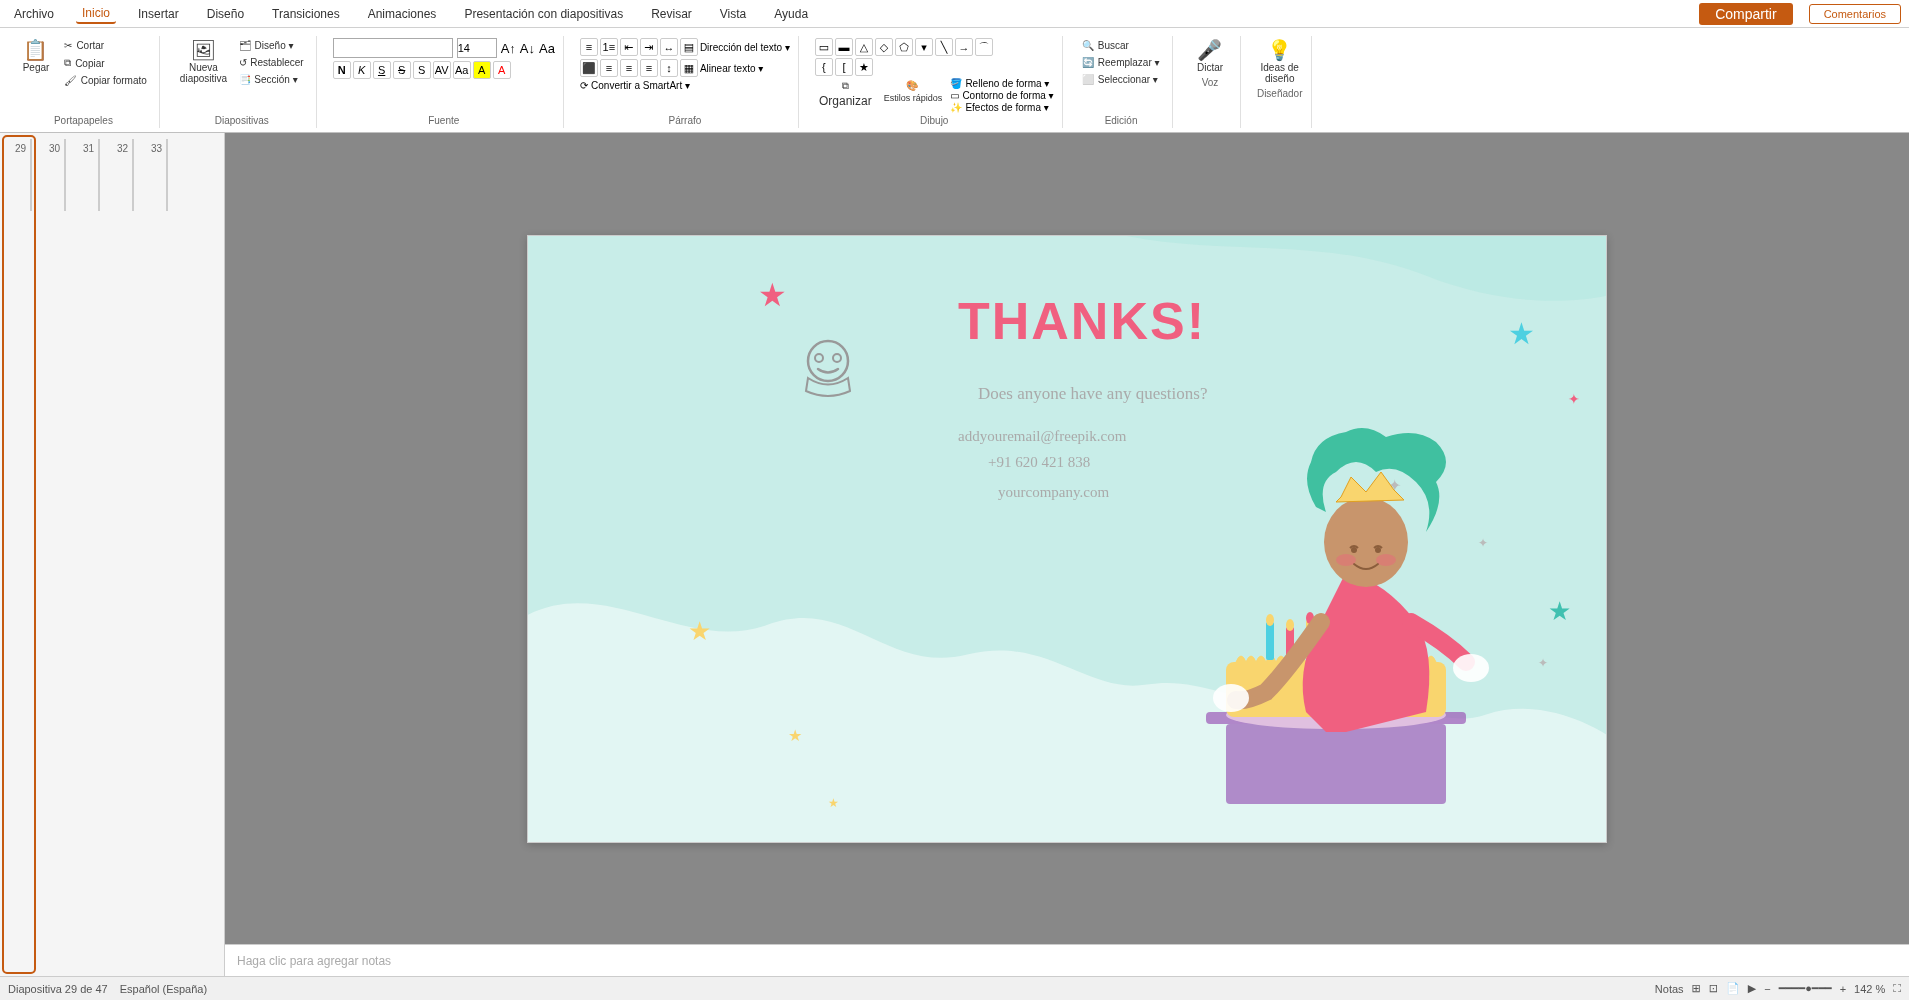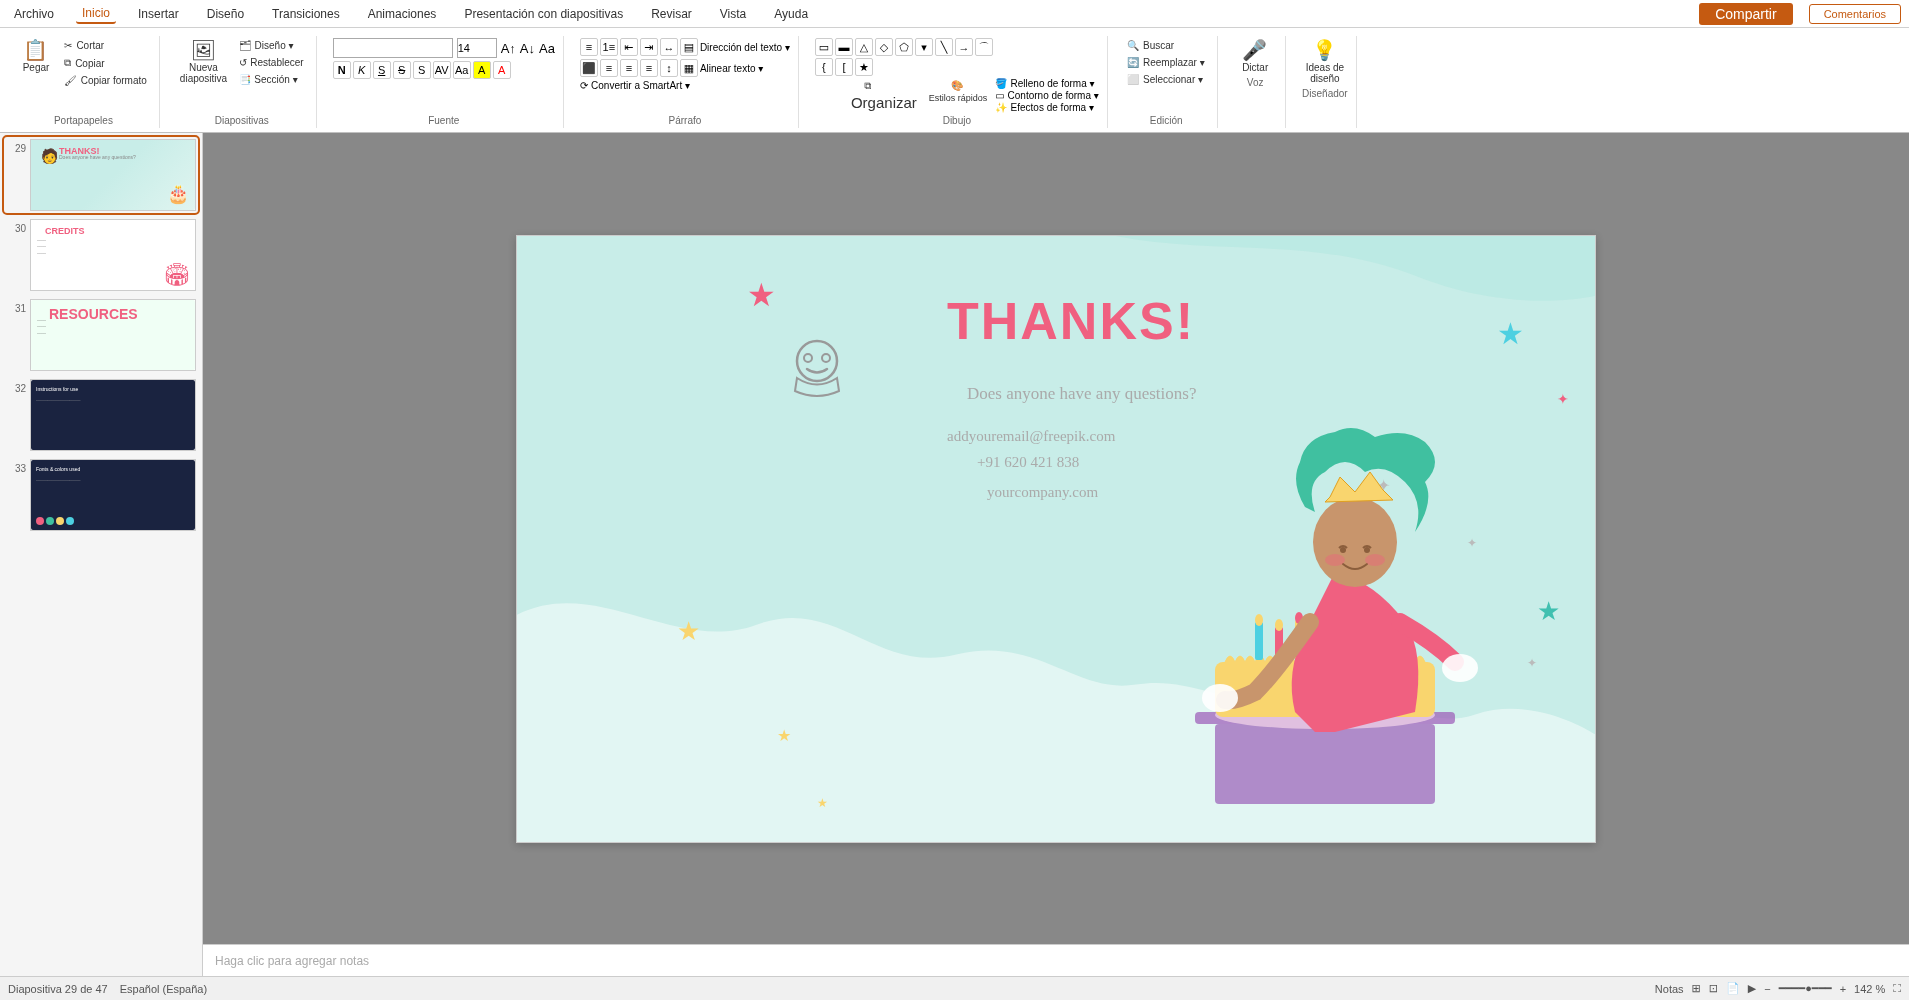--- a/index.html
+++ b/index.html
@@ -23,21 +23,21 @@
     .ribbon-small-group { display: flex; flex-direction: column; gap: 2px; }
     .font-selector { width: 120px; height: 20px; font-size: 11px; border: 1px solid #aaa; }
     .font-size-selector { width: 40px; height: 20px; font-size: 11px; border: 1px solid #aaa; }
     .format-row { display: flex; gap: 2px; align-items: center; }
     .fmt-btn { width: 18px; height: 18px; font-size: 11px; border: 1px solid #ccc; background: #fff; cursor: pointer; display: flex; align-items: center; justify-content: center; border-radius: 2px; }
 
     
     .main-area { display: flex; flex: 1; overflow: hidden; }
 
     
-    .slide-panel { width: 203px; background: #f5f5f5; border-right: 1px solid #ccc; overflow-y: auto; padding: 4px; display: flex; flex-direction: column; gap: 4px; }
+    .slide-panel { width: 225px; background: #f5f5f5; border-right: 1px solid #ccc; overflow-y: auto; padding: 4px; display: flex; flex-direction: row; gap: 4px; }
     .slide-thumb { display: flex; align-items: flex-start; gap: 4px; cursor: pointer; padding: 2px; border-radius: 3px; }
     .slide-thumb.active { outline: 2px solid #c55a11; }
     .slide-num { font-size: 10px; color: #666; width: 20px; text-align: right; margin-top: 4px; flex-shrink: 0; }
     .slide-img { flex: 1; border: 1px solid #ccc; background: #fff; overflow: hidden; }
     .slide-canvas { background: #c8ede8; width: 1080px; height: 608px; position: relative; overflow: hidden; border: 1px solid #ccc; box-shadow: 0 2px 8px rgba(0,0,0,0.2); }
     .thanks-title { position: absolute; top: 55px; left: 430px; font-size: 52px; font-weight: 900; color: #f06080; font-family: Arial Black, sans-serif; letter-spacing: 2px; }
 
     
     .star { position: absolute; font-size: 24px; }
 
@@ -180,21 +180,21 @@
           <button class="fmt-btn">╲</button>
           <button class="fmt-btn">→</button>
           <button class="fmt-btn">⌒</button>
           <button class="fmt-btn">{</button>
           <button class="fmt-btn">[</button>
           <button class="fmt-btn">★</button>
         </div>
         <div style="display:flex; gap:4px;">
           <div class="ribbon-btn" style="min-width:30px;">
               <span>⧉</span>
-              <span style="font-size:15px;margin-left:32px;">Organizar</span>
+              <span style="font-size:12px;">Organizar</span>
             </div>
           <div class="ribbon-btn" style="min-width:30px;">
               <span>🎨</span>
               <span style="font-size:9px;">Estilos rápidos</span>
             </div>
           <div style="display:flex; flex-direction:column; gap:1px; font-size:10px;">
             <span style="cursor:pointer;">🪣 Relleno de forma ▾</span>
             <span style="cursor:pointer;">▭ Contorno de forma ▾</span>
             <span style="cursor:pointer;">✨ Efectos de forma ▾</span>
           </div>

